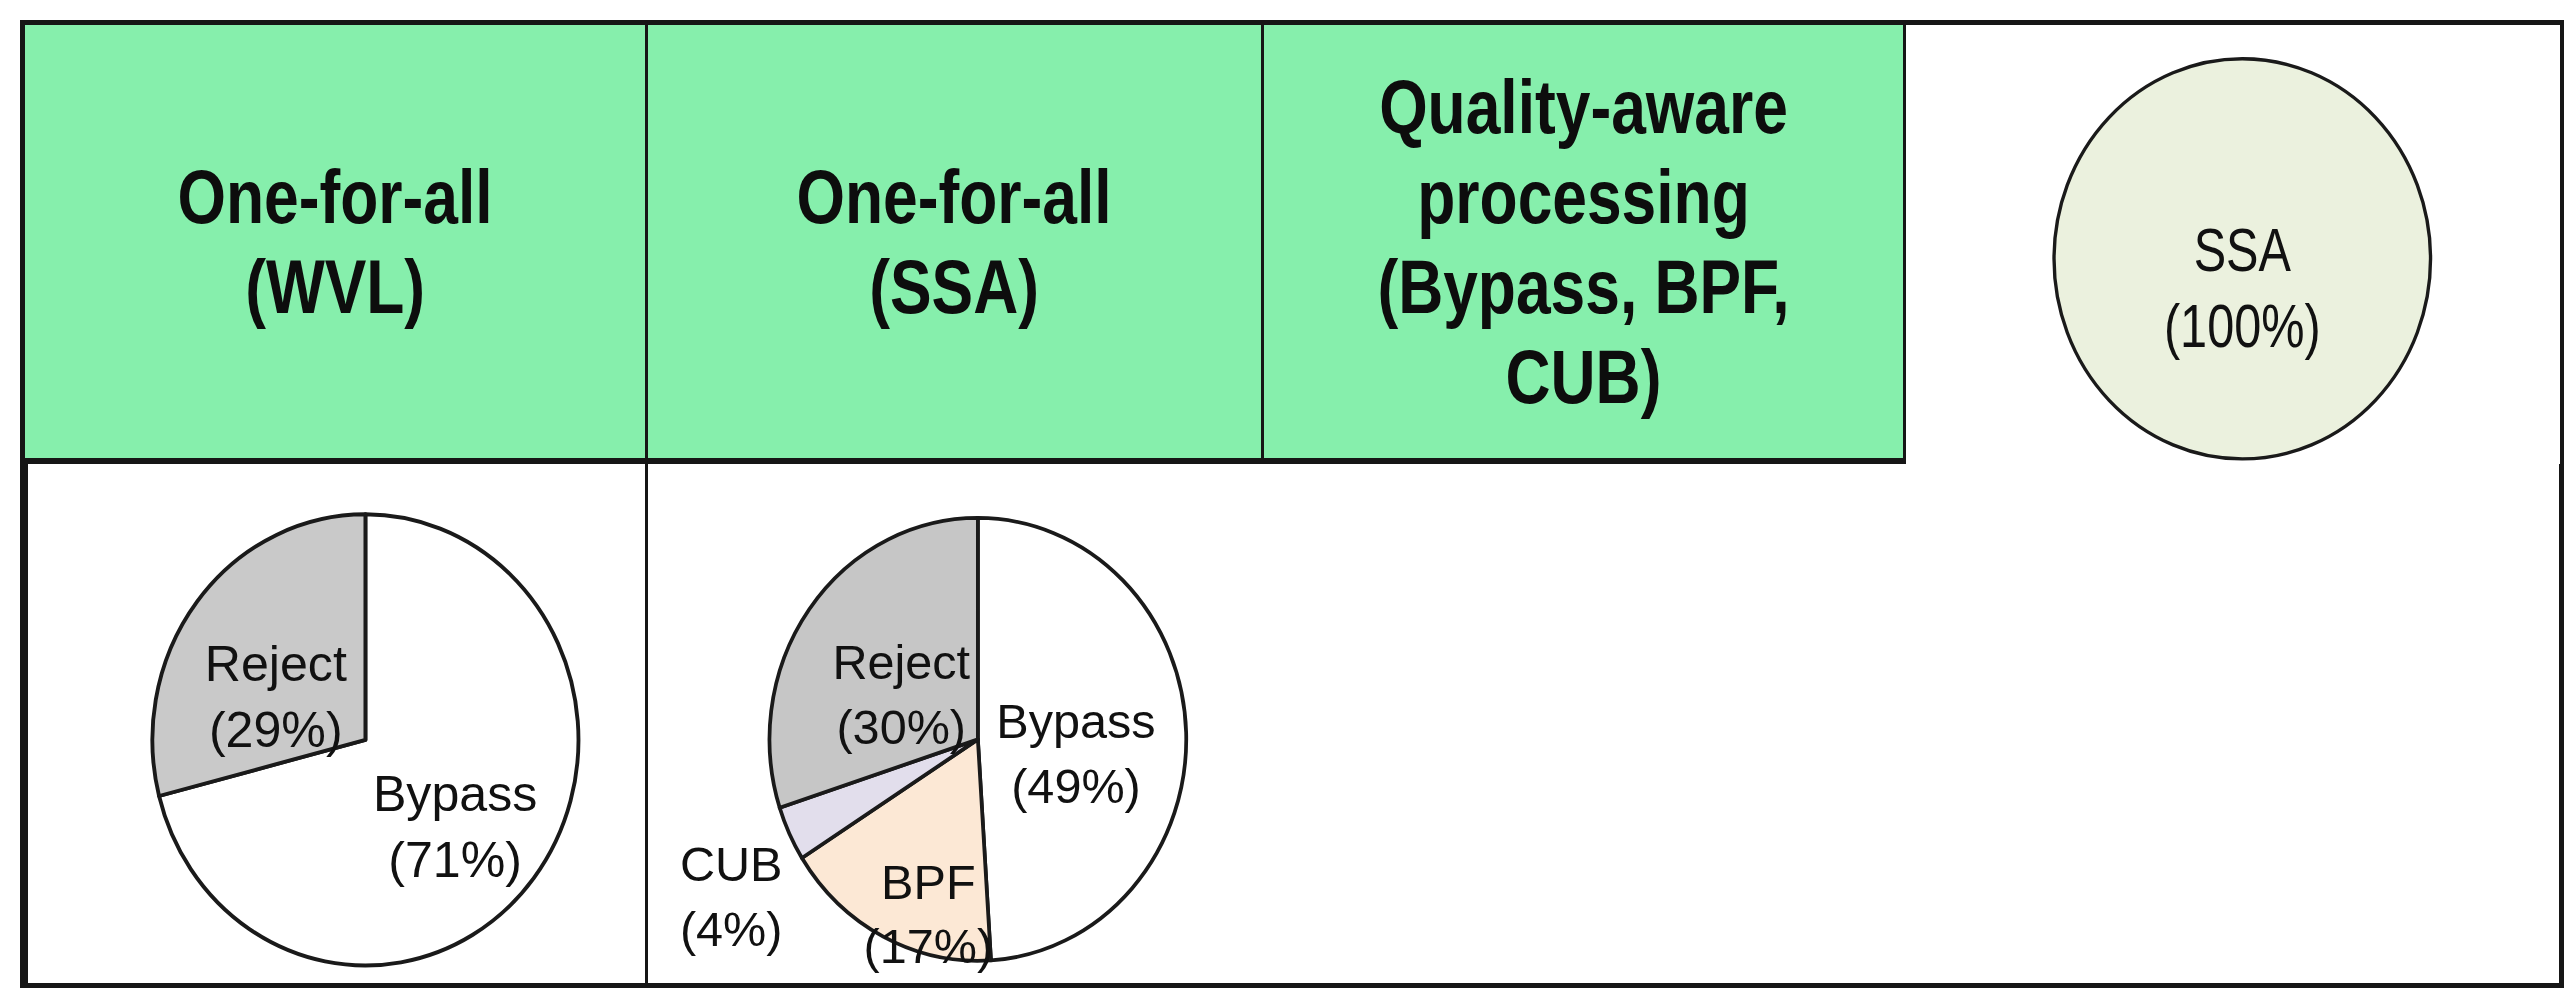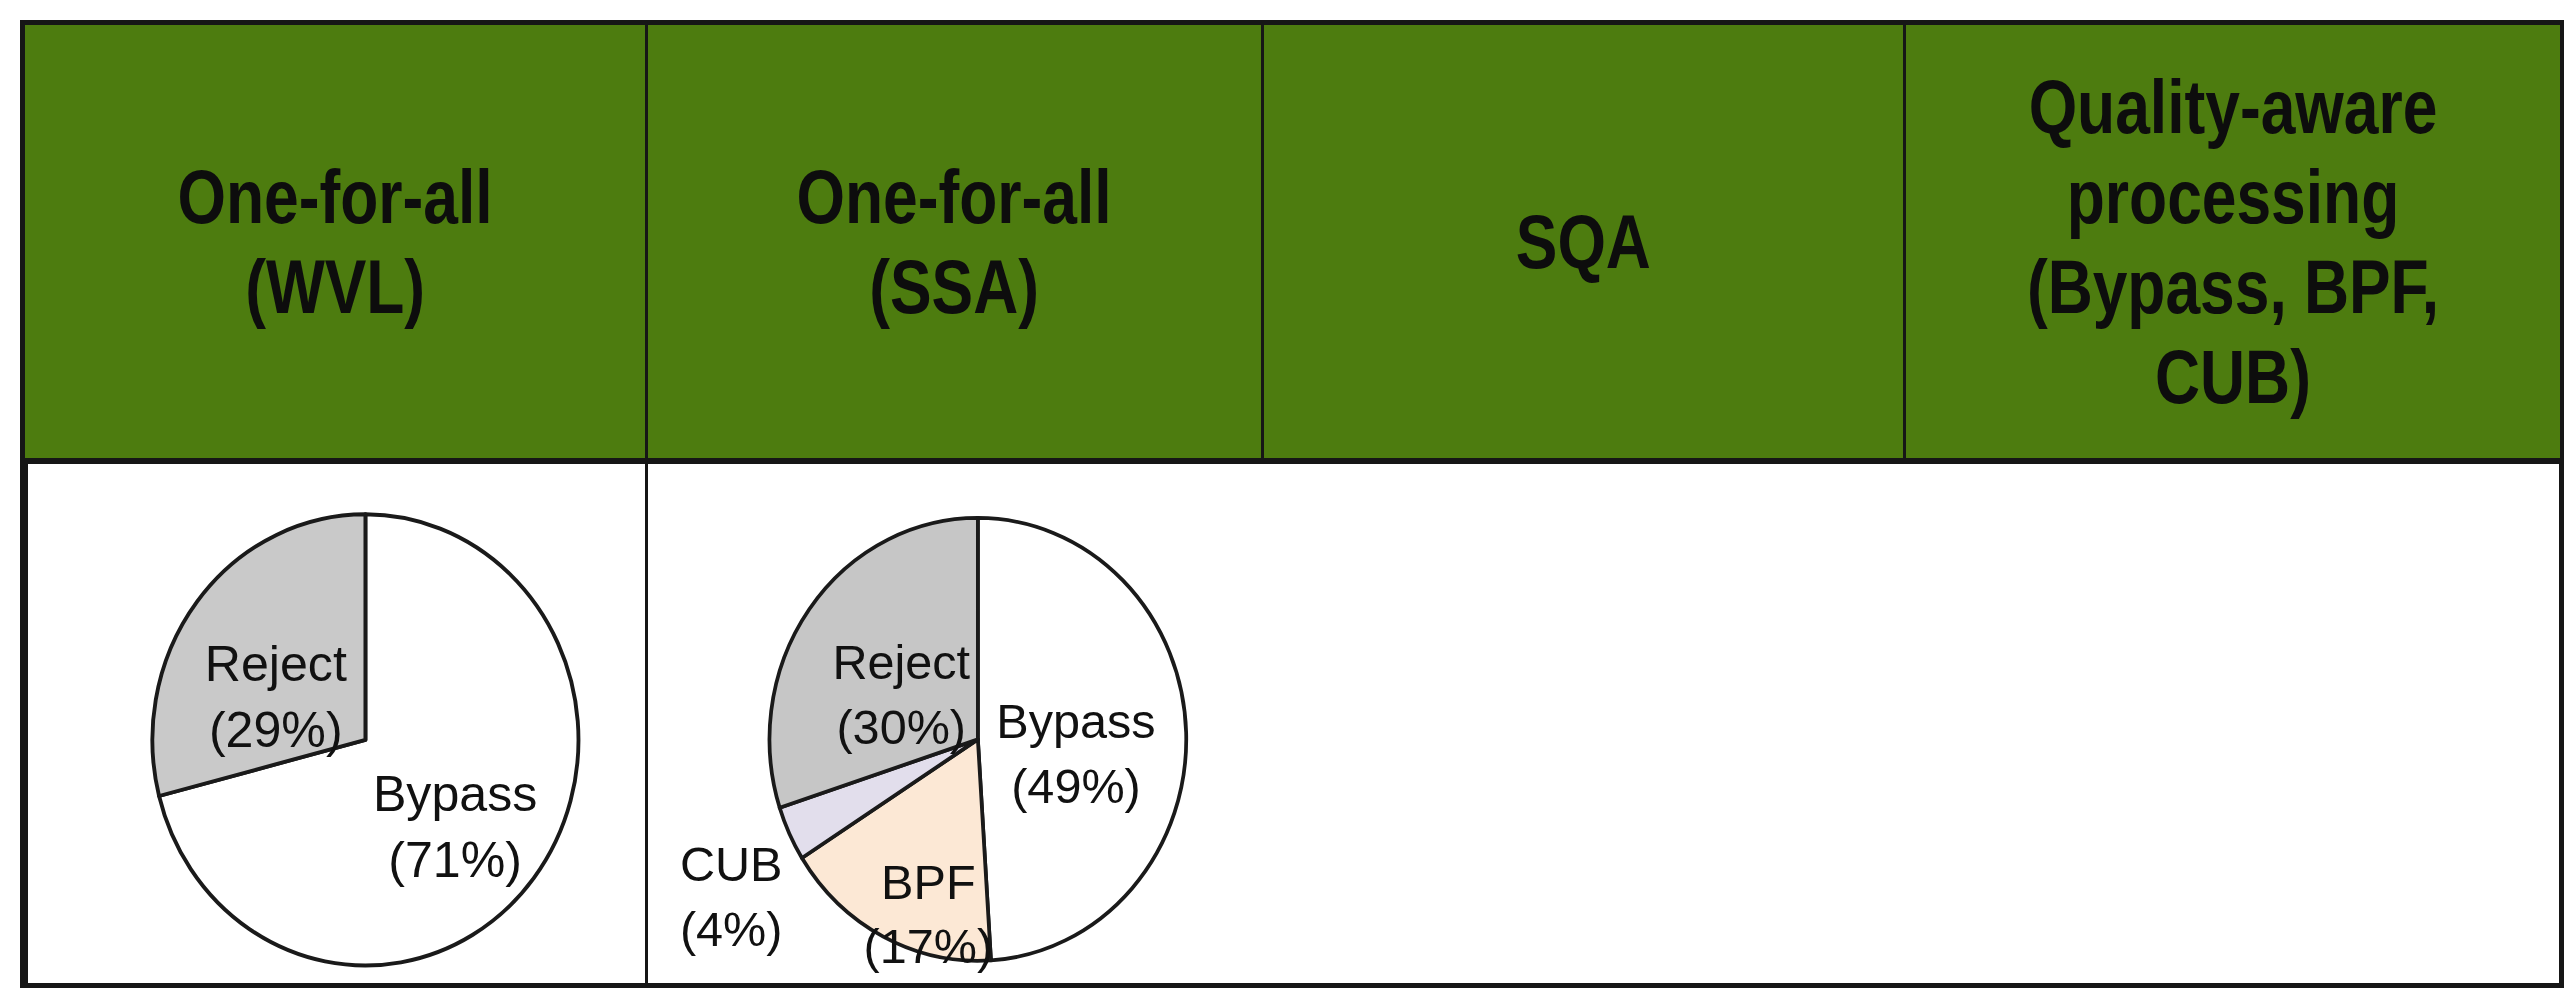--- a/index.html
+++ b/index.html
@@ -16,21 +16,21 @@
     width:2544px;height:968px;
     border:5px solid #161616;
     box-sizing:border-box;
     display:grid;
     grid-template-columns:620px 616px 642px 657px;
     grid-template-rows:439px 1fr;
     background:#ffffff;
   }
   .cell{box-sizing:border-box;min-width:0;min-height:0;}
   .hcell{
-    background:#4d7c0f;
+    background:#86efac;
     border-bottom:6px solid #161616;
     display:flex;align-items:center;justify-content:center;
   }
   .bcell{background:#ffffff;position:relative;}
   .vline{border-left:3px solid #161616;}
   .htext{
     font-weight:bold;
     font-size:76px;
     line-height:90px;
     text-align:center;
@@ -53,28 +53,33 @@
 
     <div class="cell hcell">
       <div class="htext">One-for-all
 (WVL)</div>
     </div>
     <div class="cell hcell vline">
       <div class="htext">One-for-all
 (SSA)</div>
     </div>
     <div class="cell hcell vline">
-      <div class="htext">SQA</div>
-    </div>
-    <div class="cell hcell vline">
       <div class="htext">Quality-aware
 processing
 (Bypass, BPF, CUB)</div>
     </div>
 
+    <div class="cell bcell vline">
+      <svg class="pie-svg" viewBox="0 0 614 520">
+          <ellipse cx="318" cy="277" rx="223" ry="237" fill="#ebf1de" stroke="#1a1a1a" stroke-width="4"></ellipse>
+          <g transform="translate(318,311) scale(0.8,1)">
+            <text text-anchor="middle" font-size="72"><tspan x="0" y="-19.8">SSA</tspan><tspan x="0" y="70.2">(100%)</tspan></text>
+          </g>
+        </svg>
+    </div>
     <div class="cell bcell vline">
       <svg class="pie-svg" viewBox="0 0 640 520">
           <path d="M 350 277 L 350 43 A 221 234 0 1 1 135.94312139057254 335.19343359657614 Z" fill="#ffffff" stroke="#1a1a1a" stroke-width="4" stroke-linejoin="round"></path>
           <path d="M 350 277 L 135.94312139057254 335.19343359657614 A 221 234 0 0 1 349.99999999999994 43 Z" fill="#c9c9c9" stroke="#1a1a1a" stroke-width="4" stroke-linejoin="round"></path>
           <g transform="translate(443,367) scale(1,1)">
             <text text-anchor="middle" font-size="52"><tspan x="0" y="-16.3">Bypass</tspan><tspan x="0" y="52.7">(71%)</tspan></text>
           </g>
           <g transform="translate(257,232) scale(1,1)">
             <text text-anchor="middle" font-size="52"><tspan x="0" y="-16.3">Reject</tspan><tspan x="0" y="52.7">(29%)</tspan></text>
           </g>

